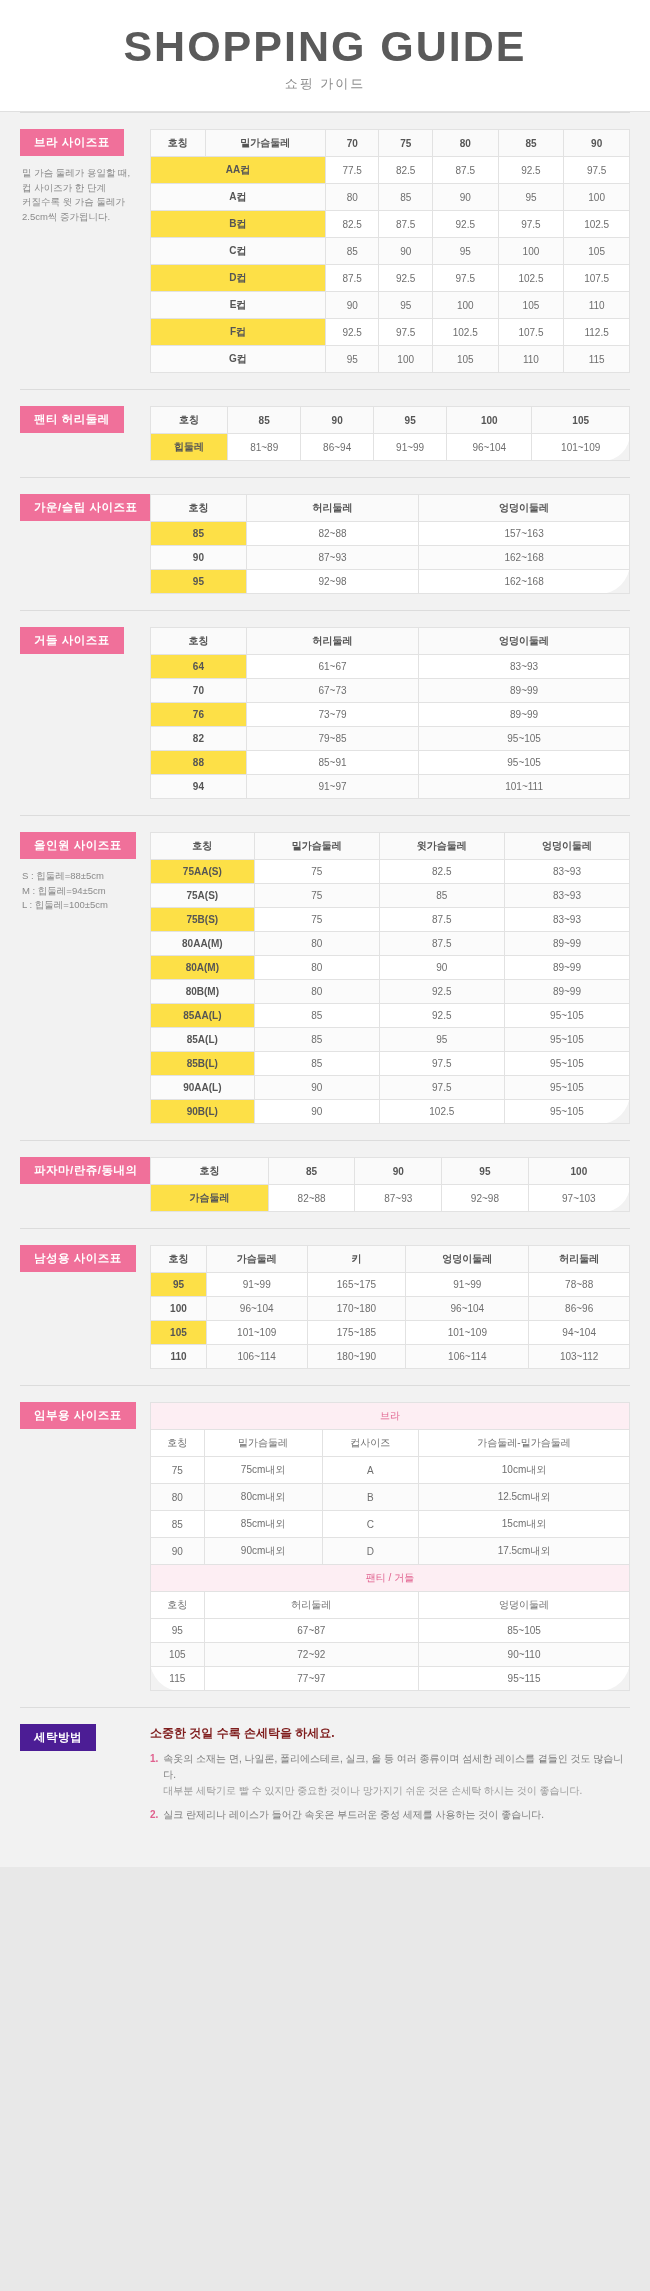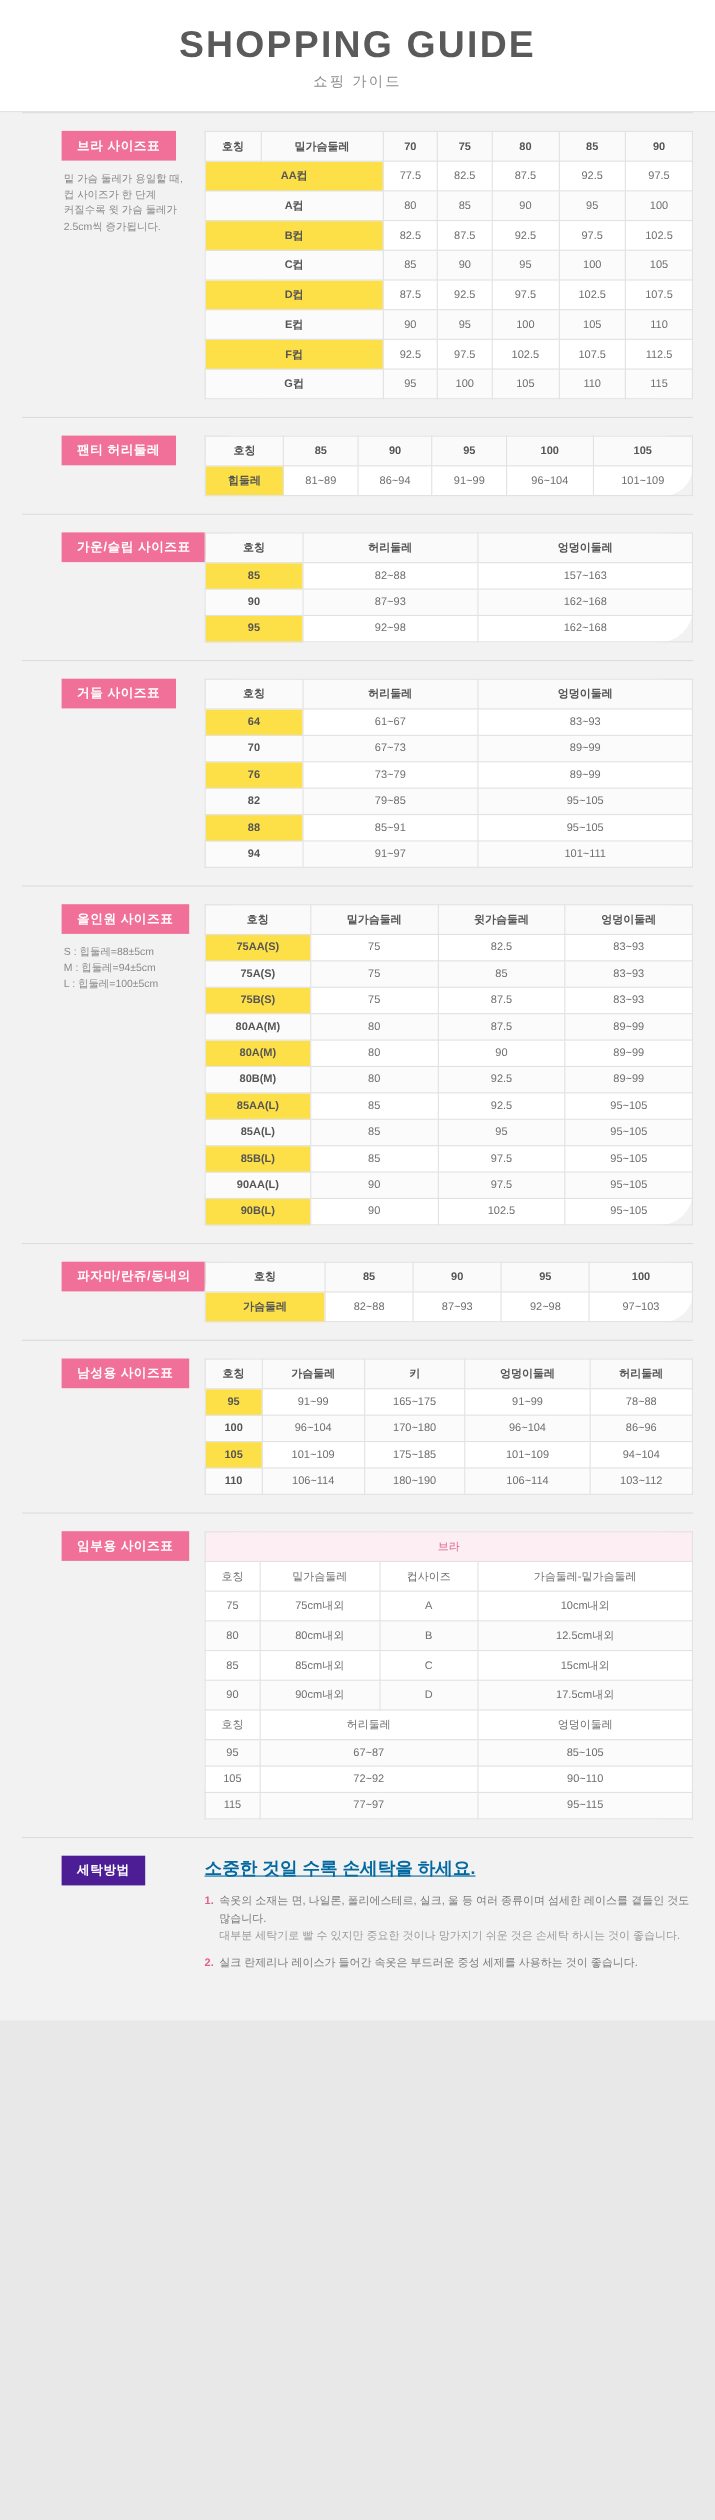--- a/index.html
+++ b/index.html
@@ -19,37 +19,36 @@
   }
   
   .header {
     background: #ffffff;
     text-align: center;
     padding: 22px 0 18px 0;
     border-bottom: 1px solid #e0e0e0;
   }
   .header h1 {
     margin: 0;
-    font-size: 34px;
+    font-size: 43px;
     letter-spacing: 2px;
     font-weight: bold;
     color: #5a5a5a;
   }
   .header .sub {
     margin-top: 4px;
     font-size: 13px;
     color: #8c8c8c;
     letter-spacing: 2px;
   }
   
   .section {
     display: flex;
     align-items: flex-start;
     padding: 16px 20px 16px 20px;
-    margin-left: 36px;
   }
   .section-left {
     width: 130px;
     flex: 0 0 130px;
     padding-right: 10px;
   }
   .tag {
     display: inline-block;
     background: #f0709a;
     color: #fff;
@@ -105,25 +104,24 @@
     background: #dcdcdc;
     margin: 0 20px;
   }
   
   .wash-body {
     font-size: 10px;
     color: #7a7a7a;
     line-height: 1.6;
   }
   .wash-title {
-    color: #0369a1;
-    font-weight: bold;
-    font-size: 16px;
+    color: #7f1d1d;
+    font-weight: bold;
+    font-size: 12px;
     margin-bottom: 8px;
-    text-decoration: underline;
   }
   .wash-item { display: flex; margin-bottom: 8px; }
   .wash-num {
     color: #e0608e;
     font-weight: bold;
     margin-right: 5px;
     flex: 0 0 auto;
   }
   .wash-text { flex: 1 1 auto; }
   .wash-sub { color: #9a9a9a; }
@@ -523,20 +521,23 @@
               <td>85</td>
               <td>85cm내외</td>
               <td>C</td>
               <td>15cm내외</td>
             </tr>
             <tr>
               <td>90</td>
               <td>90cm내외</td>
               <td>D</td>
               <td>17.5cm내외</td>
+            </tr>
+            <tr class="subhead">
+              <td colspan="4">팬티 / 거들</td>
             </tr>
             <tr>
               <th>호칭</th>
               <th colspan="2">허리둘레</th>
               <th>엉덩이둘레</th>
             </tr>
             <tr>
               <td>95</td>
               <td colspan="2">67~87</td>
               <td>85~105</td>

